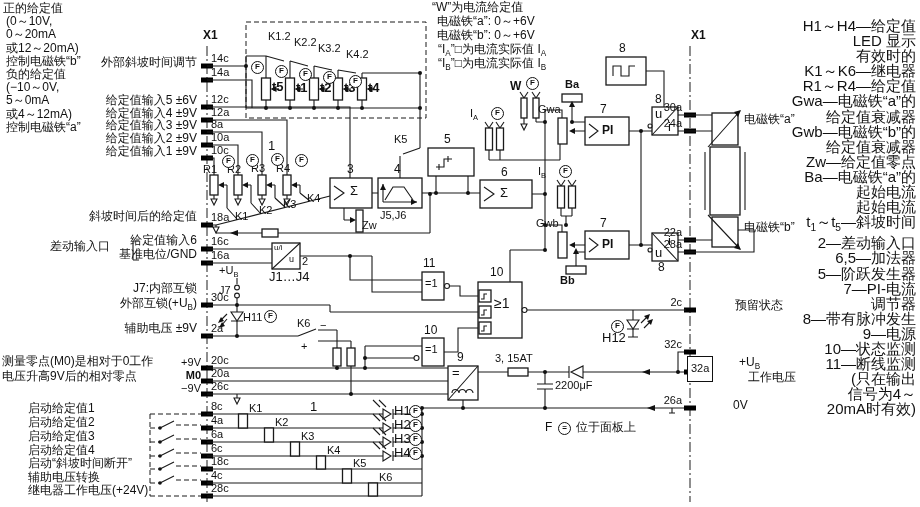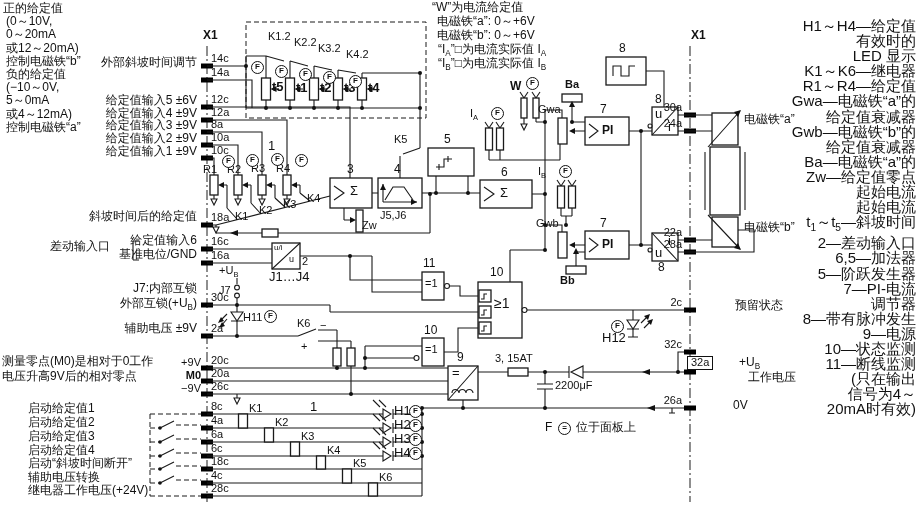--- a/index.html
+++ b/index.html
@@ -6,21 +6,21 @@
   #stage{position:relative;width:920px;height:507px;background:#fff;overflow:hidden;
          font-family:"Liberation Sans",sans-serif;color:#111;}
   svg{position:absolute;left:0;top:0;}
   .t{position:absolute;white-space:nowrap;font-size:12px;line-height:1.05;}
   .s8{font-size:8px}.s9{font-size:9px}.s10{font-size:13px}.s11{font-size:11px}
   .s13{font-size:13px}.s14{font-size:14px}
   .b{font-weight:bold}
   .ra{transform:translateX(-100%)}
   .fc{position:absolute;width:11px;height:11px;border:1px solid #111;border-radius:50%;
       font-size:8px;line-height:10px;text-align:center;font-weight:bold;background:#fff;}
-  .boxed{border:1.2px solid #111;padding:0 3px;background:#fff;}
+  .boxed{border:1.2px solid #111;padding:6px 3px;background:#fff;}
   .lt{position:absolute;left:3px;top:2px;font-size:12px;line-height:13.2px;}
   .lt div:nth-child(n+2){padding-left:3px}
   .legend{position:absolute;left:728px;top:18px;width:188px;text-align:right;
           font-size:15px;line-height:15.1px;}
   sub{font-size:0.68em;}
   .w{stroke:#1a1a1a;stroke-width:1.1;fill:none;}
   .blk{stroke:#1a1a1a;stroke-width:1.3;fill:#fff;}
   .dash{stroke:#1a1a1a;stroke-width:1;fill:none;stroke-dasharray:5 3;}
   .dd{stroke:#444;stroke-width:1.2;fill:none;stroke-dasharray:10 3 2 3;}
   .tick{stroke:#000;stroke-width:5;fill:none;}
@@ -342,30 +342,30 @@
 <div class="t" style="left:28px;top:484px">继电器工作电压(+24V)</div>
 
 <div class="t" style="left:432px;top:1px">“W”为电流给定值</div>
 <div class="t" style="left:437px;top:15px">电磁铁“a”: 0～+6V</div>
 <div class="t" style="left:437px;top:29px">电磁铁“b”: 0～+6V</div>
 <div class="t" style="left:438px;top:43px">“I<sub>A</sub>”□为电流实际值 I<sub>A</sub></div>
 <div class="t" style="left:438px;top:57px">“I<sub>B</sub>”□为电流实际值 I<sub>B</sub></div>
 
 <div class="legend">
       <div>H1～H4—给定值</div>
+      <div>LED 显示</div>
       <div>有效时的</div>
-      <div>LED 显示</div>
       <div>K1～K6—继电器</div>
       <div>R1～R4—给定值</div>
       <div>Gwa—电磁铁“a”的</div>
       <div>给定值衰减器</div>
       <div>Gwb—电磁铁“b”的</div>
       <div>给定值衰减器</div>
+      <div>Zw—给定值零点</div>
       <div>Ba—电磁铁“a”的</div>
-      <div>Zw—给定值零点</div>
       <div>起始电流</div>
       <div>起始电流</div>
       <div>t<sub>1</sub>～t<sub>5</sub>—斜坡时间</div>
       <div>2—差动输入口</div>
       <div>6,5—加法器</div>
       <div>5—阶跃发生器</div>
       <div>7—PI-电流</div>
       <div>调节器</div>
       <div>8—带有脉冲发生</div>
       <div>9—电源</div>

